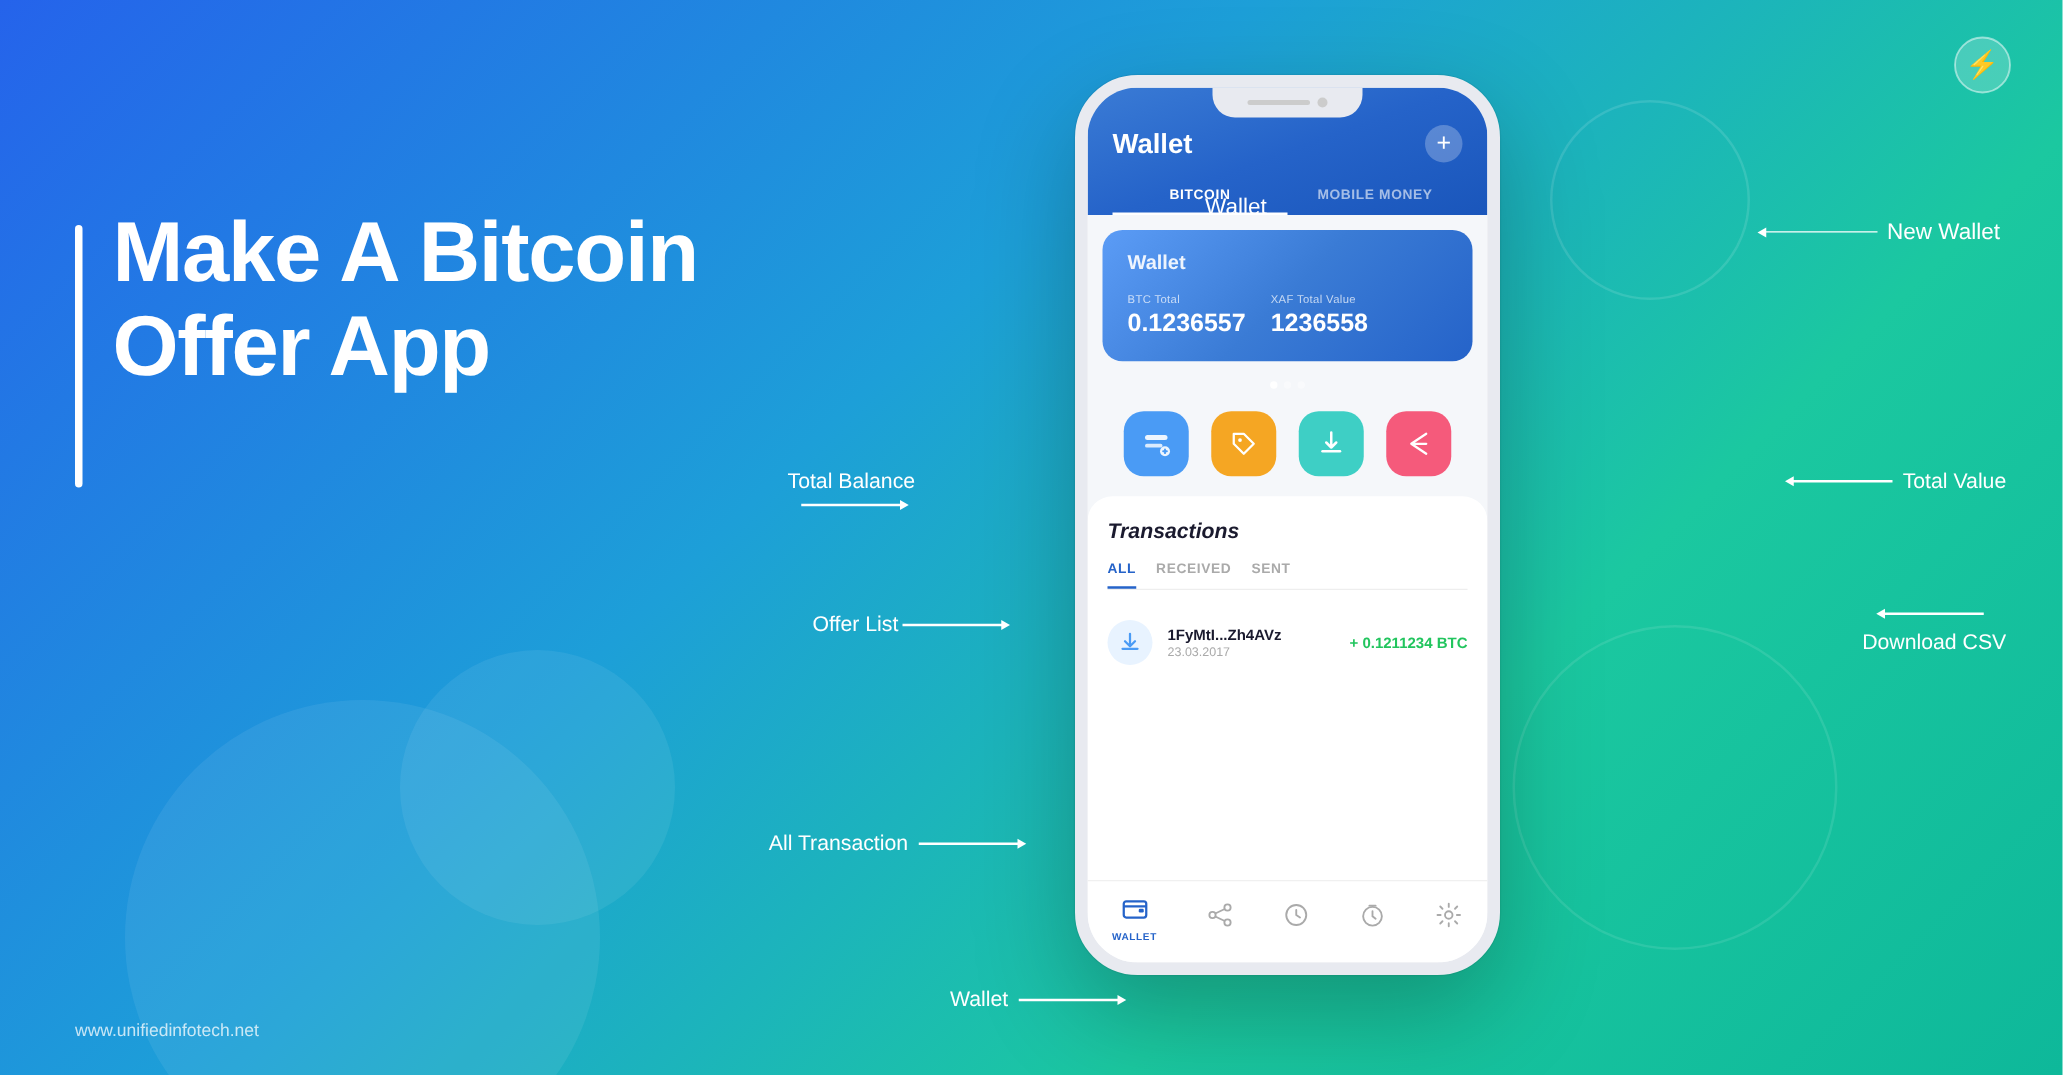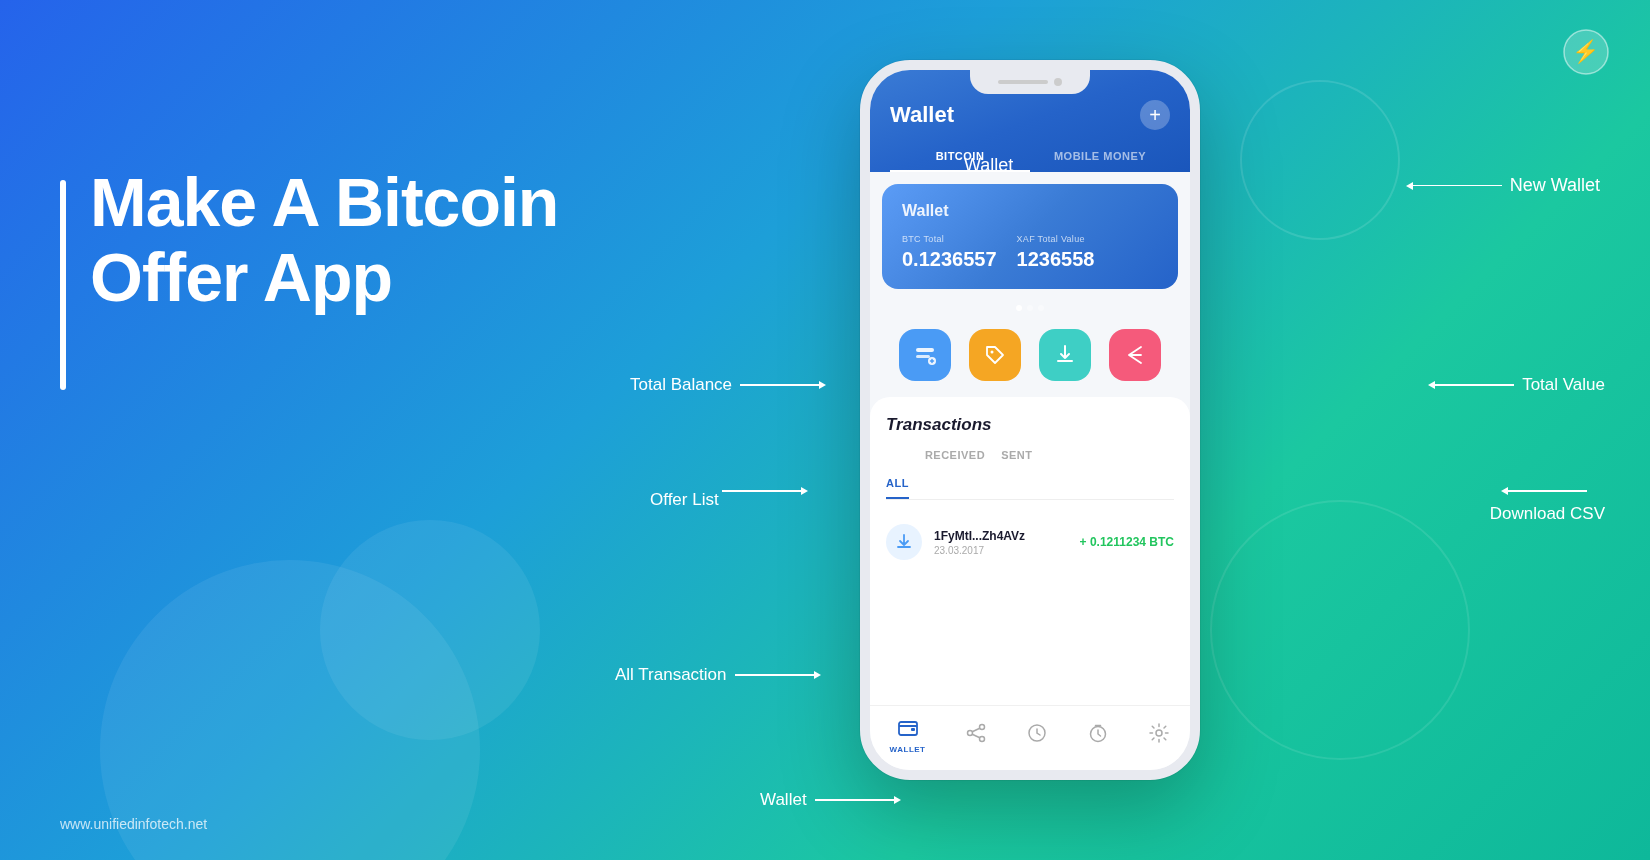--- a/index.html
+++ b/index.html
@@ -307,21 +307,20 @@
       font-size: 11px;
       font-weight: 600;
       color: #aaa;
       padding-bottom: 8px;
       cursor: pointer;
       letter-spacing: 0.5px;
     }
     .transaction-tab.active {
       color: #2563c9;
       border-bottom: 2px solid #2563c9;
-      margin-top: 28px;
     }
 
     .transaction-item {
       display: flex;
       align-items: center;
       gap: 12px;
       padding: 10px 0;
     }
     .tx-icon {
       width: 36px;
@@ -565,39 +564,39 @@
 <div style="position:absolute; right:50px; top:175px;">
   <div style="display:flex; align-items:center; gap:8px;">
     <div style="width:90px; height:1.5px; background:white; position:relative;">
       <div style="position:absolute; left:-6px; top:50%; transform:translateY(-50%); border-right:7px solid white; border-top:4px solid transparent; border-bottom:4px solid transparent;"></div>
     </div>
     <span class="annotation" style="position:relative; font-size:18px; font-weight:500;">New Wallet</span>
   </div>
 </div>
 
 <div style="position:absolute; left:630px; top:375px;">
-  <div style="display:flex; align-items:center; gap:8px;">
+  <div style="display:flex; align-items:center; gap:8px;flex-direction:column;">
     <span class="annotation" style="position:relative; font-size:17px; font-weight:400;">Total Balance</span>
     <div style="width:80px; height:1.5px; background:white; position:relative;">
       <div style="position:absolute; right:-6px; top:50%; transform:translateY(-50%); border-left:7px solid white; border-top:4px solid transparent; border-bottom:4px solid transparent;"></div>
     </div>
   </div>
 </div>
 
 <div style="position:absolute; right:45px; top:375px;">
   <div style="display:flex; align-items:center; gap:8px;">
     <div style="width:80px; height:1.5px; background:white; position:relative;">
       <div style="position:absolute; left:-6px; top:50%; transform:translateY(-50%); border-right:7px solid white; border-top:4px solid transparent; border-bottom:4px solid transparent;"></div>
     </div>
     <span class="annotation" style="position:relative; font-size:17px; font-weight:400;">Total Value</span>
   </div>
 </div>
 
 <div style="position:absolute; left:650px; top:490px;">
-  <div style="display:flex; gap:3px;">
+  <div style="display:flex; align-items:center; gap:3px;">
     <span class="annotation" style="position:relative; font-size:17px; font-weight:400;">Offer List</span>
     <div style="width:80px; height:1.5px; background:white; position:relative;">
       <div style="position:absolute; right:-6px; top:50%; transform:translateY(-50%); border-left:7px solid white; border-top:4px solid transparent; border-bottom:4px solid transparent;"></div>
     </div>
   </div>
 </div>
 
 <div style="position:absolute; right:45px; top:490px;">
   <div style="display:flex; align-items:center; gap:12px;flex-direction:column;">
     <div style="width:80px; height:1.5px; background:white; position:relative;">

